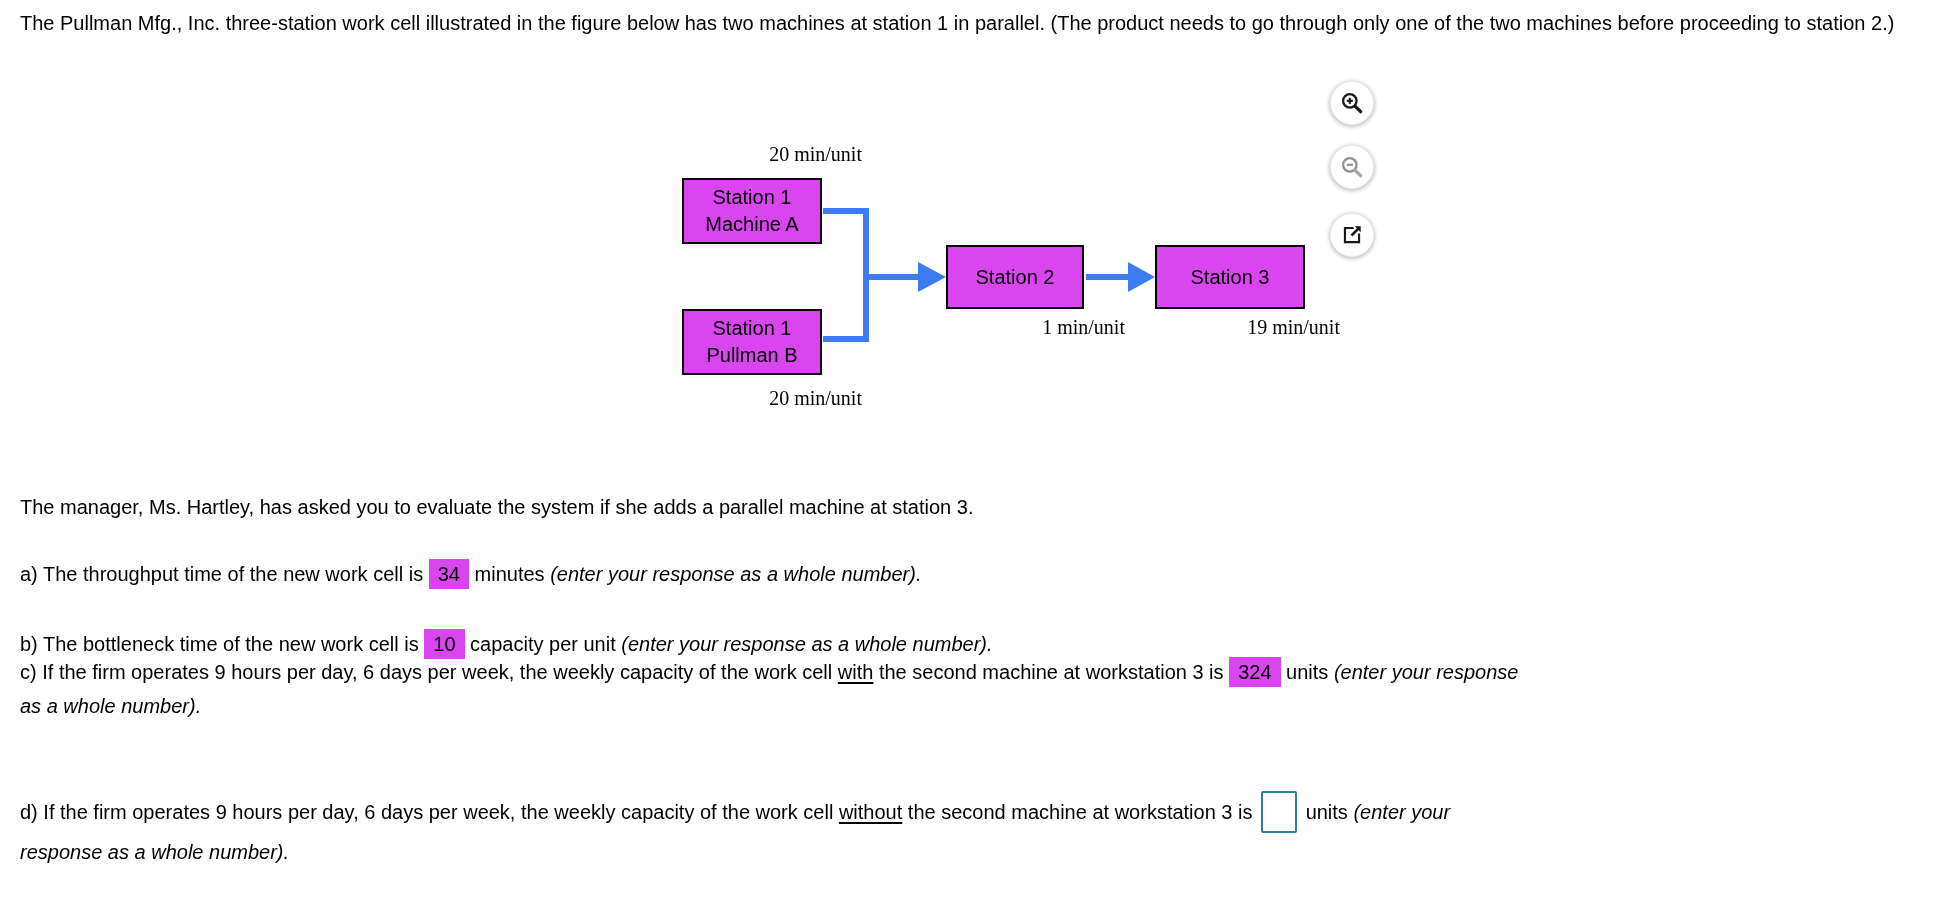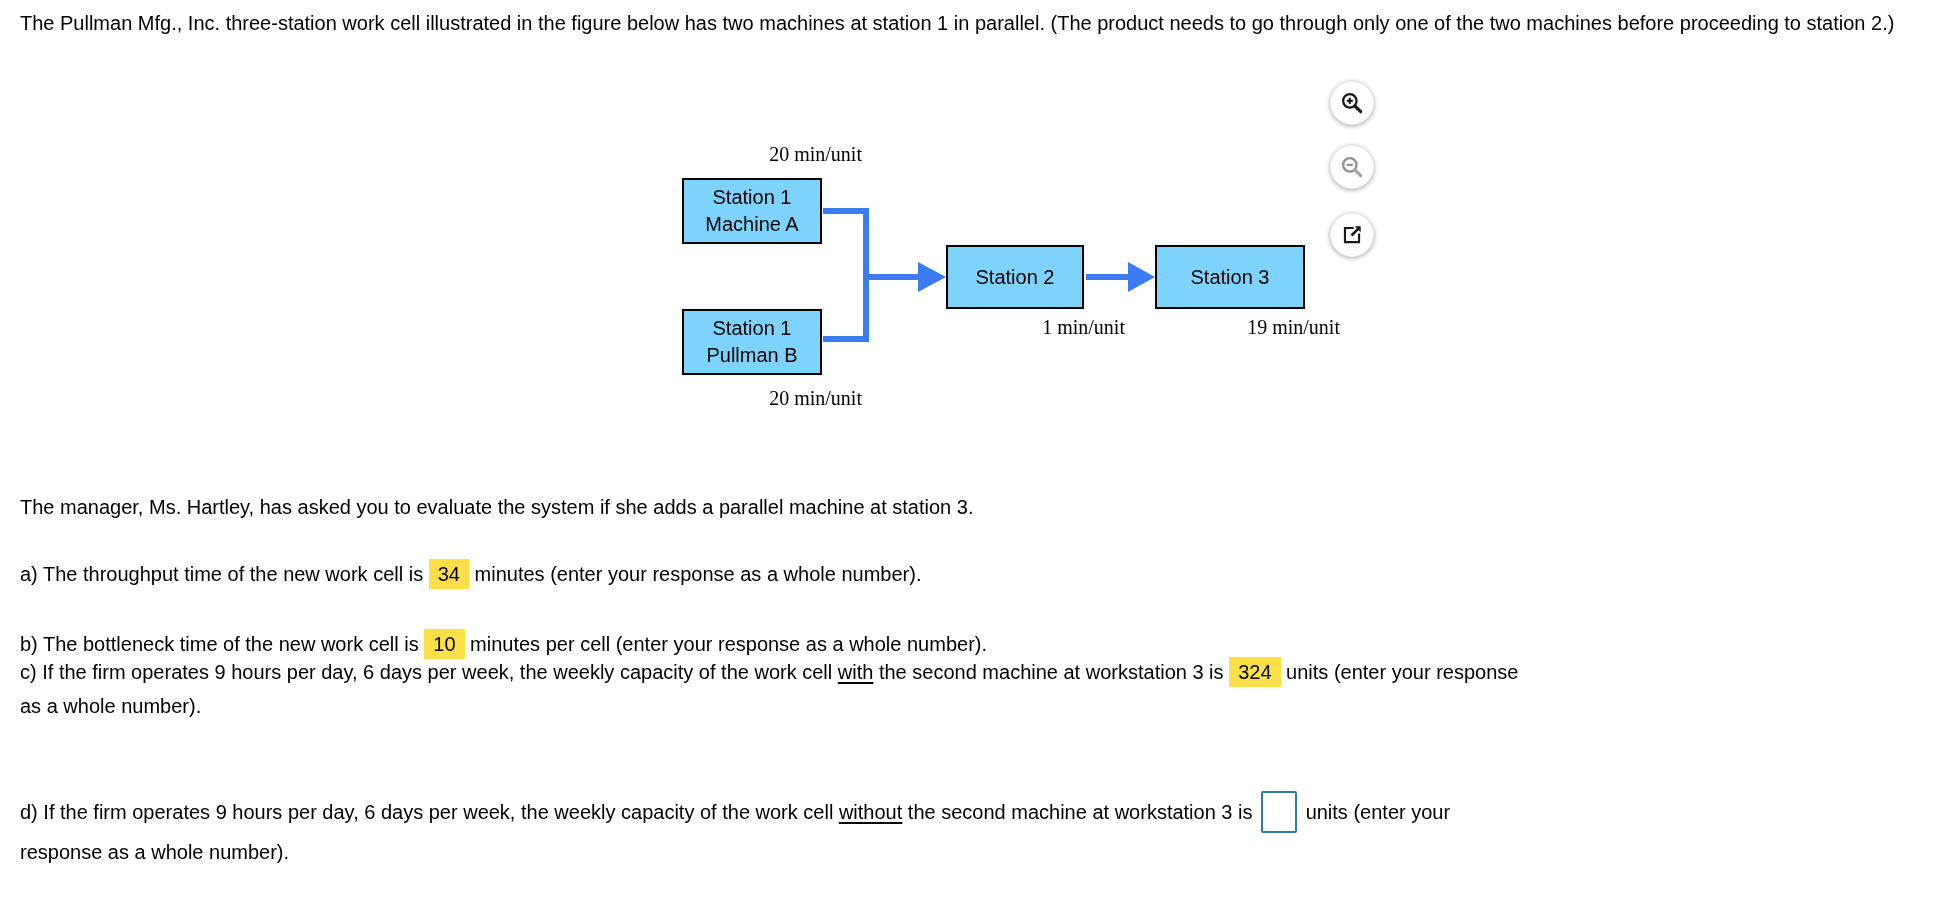--- a/index.html
+++ b/index.html
@@ -7,21 +7,21 @@
     width:1958px;height:902px;position:relative;overflow:hidden;
     font-family:"Liberation Sans","DejaVu Sans",sans-serif;
     font-size:20px;color:#000;
   }
   .abs{position:absolute;}
   
   .intro{left:20px;top:8px;width:1926px;line-height:31px;margin:0;}
   
   .connectors{left:0;top:0;width:1958px;height:902px;pointer-events:none;z-index:0;}
   .fbox{
-    border:2px solid #000;background:#7dd3fc;z-index:1;
+    border:2px solid #000;background:#d946ef;z-index:1;
     display:flex;flex-direction:column;align-items:center;justify-content:center;
     line-height:27px;text-align:center;box-sizing:border-box;
   }
   .box-a{left:682px;top:178px;width:140px;height:66px;}
   .box-b{left:682px;top:309px;width:140px;height:66px;}
   .box-s2{left:946px;top:245px;width:138px;height:64px;}
   .box-s3{left:1155px;top:245px;width:150px;height:64px;}
   .rate{width:220px;text-align:right;z-index:1;font-family:Liberation Serif, serif;}
   .rate-a{left:642px;top:143px;}
   .rate-b{left:642px;top:387px;}
@@ -37,23 +37,23 @@
   .tool-zoom-out{top:145px;}
   .tool-external{top:213px;}
   
   .qline{left:20px;margin:0;line-height:34px;}
   .q-manager{top:490px;width:1900px;}
   .q-a{top:557px;width:1900px;}
   .q-b{top:627px;width:1900px;}
   .q-c{top:655px;width:1500px;}
   .q-d{top:793px;width:1505px;}
   .answer{
-    background:#fde047;padding:4px 9px;white-space:nowrap;
+    background:#d946ef;padding:4px 9px;white-space:nowrap;
   }
-  .hint{}
+  .hint{font-style:italic;}
   u{text-underline-offset:3px;}
   .blank-input{
     width:28px;height:36px;border:2px solid #2e7d9c;border-radius:2px;
     vertical-align:middle;margin:0 3px;font-size:20px;text-align:center;
     font-family:"Liberation Sans","DejaVu Sans",sans-serif;
     position:relative;top:-2px;
   }
 </style>
 </head>
 <body>
@@ -122,21 +122,21 @@
 <p class="abs qline q-a">
   <span>a) The throughput time of the new work cell is</span>
   <span class="answer">34</span>
   <span>minutes</span>
   <span class="hint">(enter your response as a whole number).</span>
 </p>
 
 <p class="abs qline q-b">
   <span>b) The bottleneck time of the new work cell is</span>
   <span class="answer">10</span>
-  <span>minutes per cell</span>
+  <span>capacity per unit</span>
   <span class="hint">(enter your response as a whole number).</span>
 </p>
 
 <p class="abs qline q-c">
   <span>c) If the firm operates 9 hours per day, 6 days per week, the weekly capacity of the work cell</span>
   <u>with</u>
   <span>the second machine at workstation 3 is</span>
   <span class="answer">324</span>
   <span>units</span>
   <span class="hint">(enter your response as a whole number).</span>

